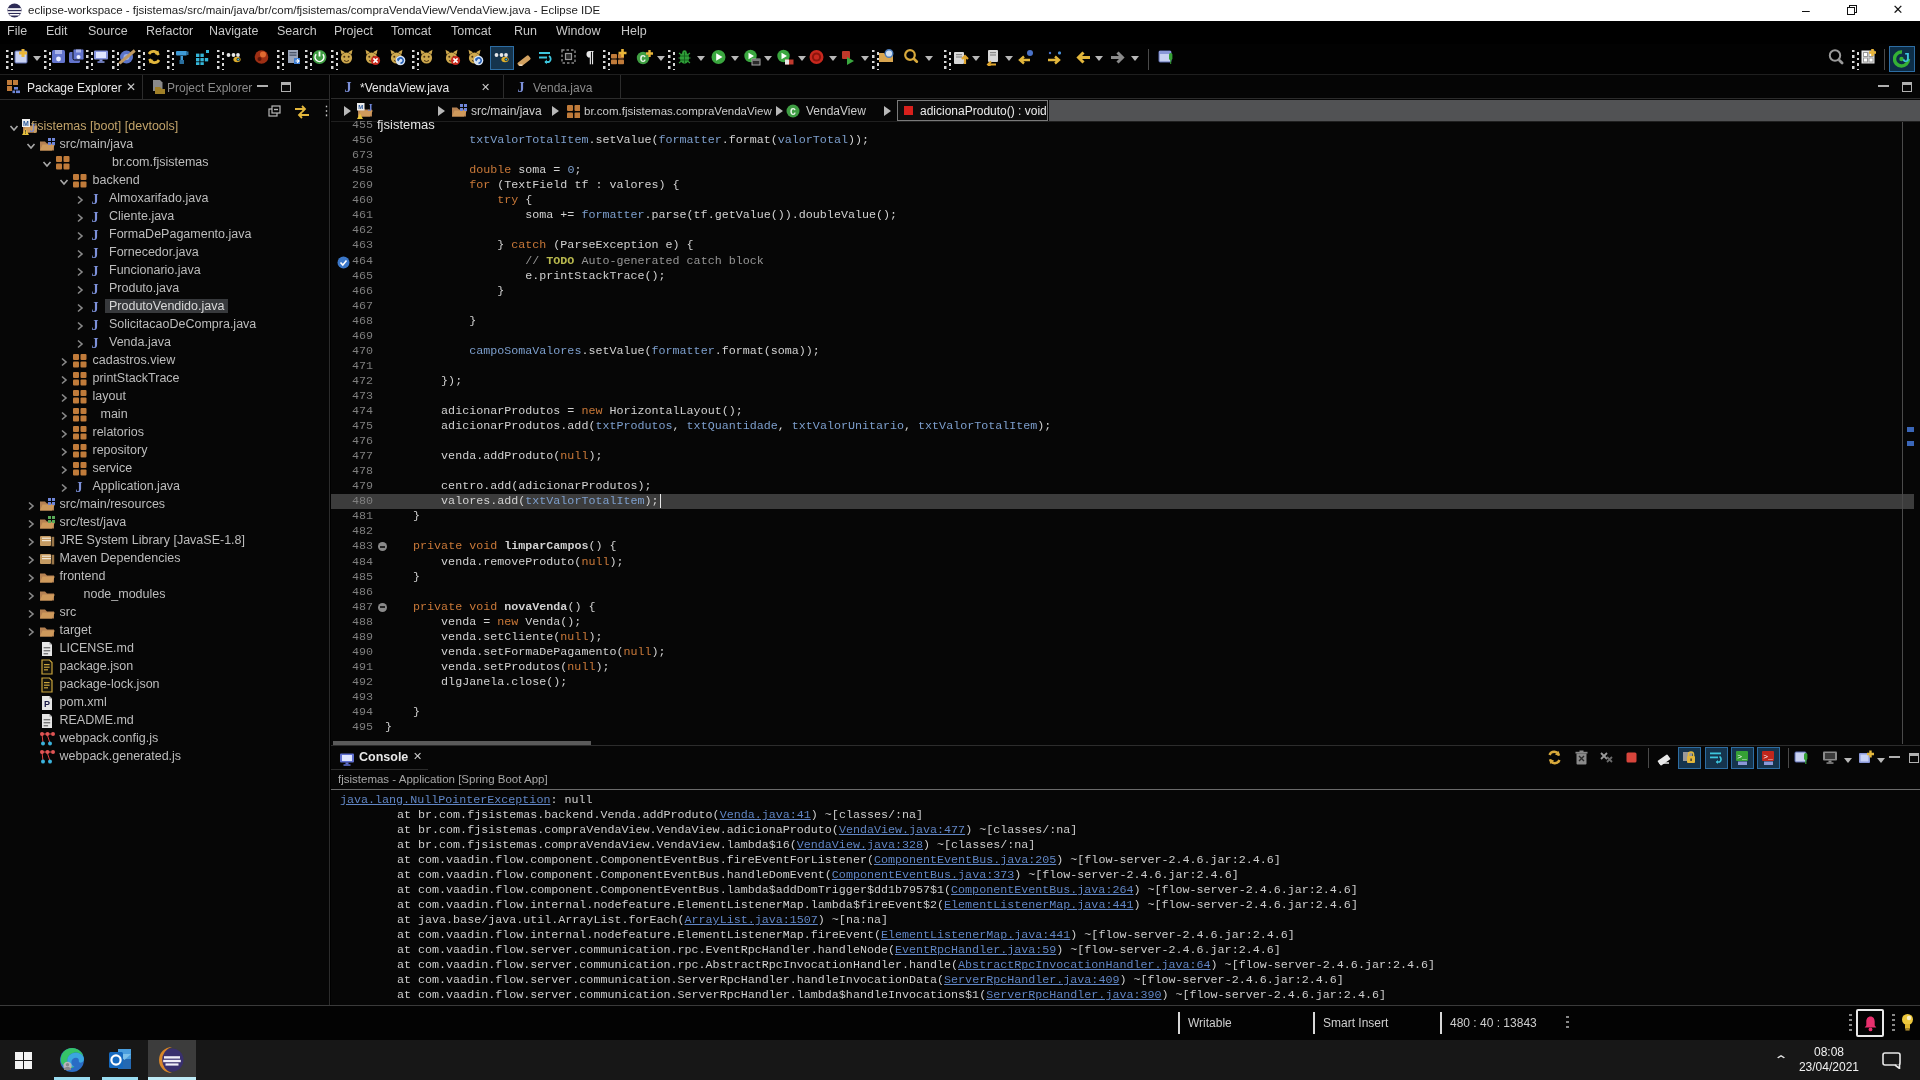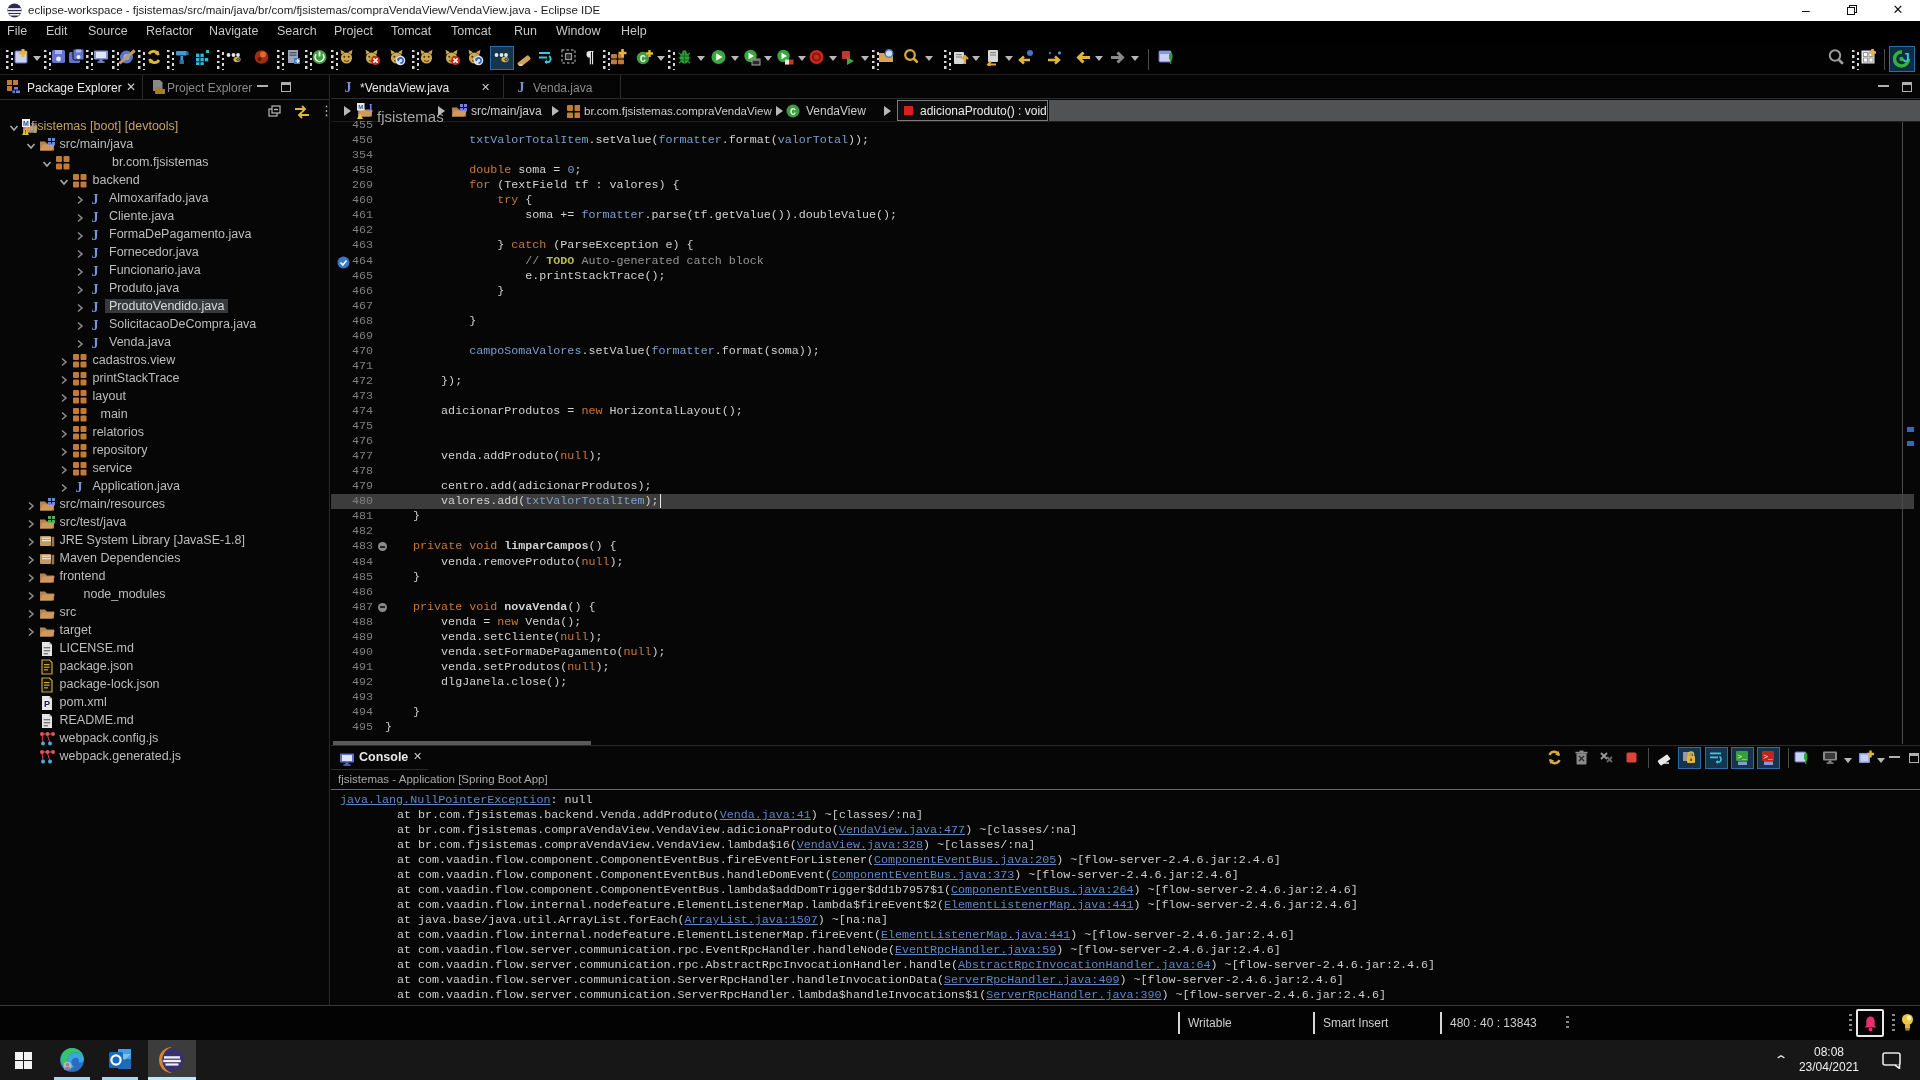--- a/index.html
+++ b/index.html
@@ -856,21 +856,21 @@
 <div class="abs" style="left:718px;top:0;width:871px;height:21px;background:#515254"></div>
 <div class="abs" style="left:13px;top:6px;width:0;height:0;border-top:5px solid transparent;border-bottom:5px solid transparent;border-left:7px solid #b8b8b8"></div>
 <div class="abs" style="left:26px;top:3px"><svg width="16" height="16" viewBox="0 0 16 16" style="">
           <path d="M1 4.5 L6 4.5 L8 6.5 L15 6.5 L15 13.5 L1 13.5 Z" fill="#b58152"></path>
           <path d="M1 13.5 L3.5 7.5 L15.8 7.5 L13 13.5 Z" fill="#cf9a5c"></path>
           <text x="13" y="8" font-family="Liberation Serif" font-size="10" font-weight="bold" fill="#6f86d8" text-anchor="middle">J</text>
           <rect x="0" y="0" width="7.5" height="7.5" fill="#ececec"></rect>
           <text x="3.7" y="6" font-family="Liberation Sans" font-size="6" font-weight="bold" fill="#2b5797" text-anchor="middle">M</text>
           <path d="M0 16 L3 10.5 L6 16 Z" fill="#e8c33c"></path>
         </svg></div>
-<div class="abs" style="left:46px;top:8px;font-size:15px;color:#a3a3a3">fjsistemas</div>
+<div class="abs" style="left:46px;top:17px;font-size:13px;color:#e5e5e5">fjsistemas</div>
 <div class="abs" style="left:107px;top:6px;width:0;height:0;border-top:5px solid transparent;border-bottom:5px solid transparent;border-left:7px solid #b8b8b8"></div>
 <div class="abs" style="left:120px;top:3px"><svg width="16" height="16" viewBox="0 0 16 16" style="">
           <path d="M1 4.5 L6 4.5 L8 6.5 L15 6.5 L15 13.5 L1 13.5 Z" fill="#b58152"></path>
           <path d="M1 13.5 L3.5 7.5 L15.8 7.5 L13 13.5 Z" fill="#cf9a5c"></path>
           <g fill="#6f86d8">
             <rect x="9" y="1" width="3" height="3"></rect>
             <rect x="13" y="1" width="3" height="3"></rect>
             <rect x="9" y="5" width="3" height="3"></rect>
             <rect x="13" y="5" width="3" height="3"></rect>
           </g>
@@ -894,21 +894,21 @@
 <div class="abs" style="left:475px;top:4px;font-size:12px;color:#cccccc">VendaView</div>
 <div class="abs" style="left:553px;top:6px;width:0;height:0;border-top:5px solid transparent;border-bottom:5px solid transparent;border-left:7px solid #b8b8b8"></div>
 <div class="abs" style="left:566px;top:0;width:151px;height:21px;background:#0d0d0d;border:1px solid #7a7a7a"></div>
 <div class="abs" style="left:573px;top:6px;width:9px;height:9px;background:#d8201c"></div>
 <div class="abs" style="left:589px;top:4px;font-size:12px;color:#ececec">adicionaProduto() : void</div>
 </div>
 <div class="abs" style="left:0;top:419.2px;width:1583px;height:15px;background:#3c3c3c"></div>
 <div class="lnum" style="top:43.0px">455</div>
 <div class="lnum" style="top:58.0px">456</div>
 <div class="codeline" style="top:58.0px">&nbsp;&nbsp;&nbsp;&nbsp;&nbsp;&nbsp;&nbsp;&nbsp;&nbsp;&nbsp;&nbsp;&nbsp;<span class="fld">txtValorTotalItem</span>.setValue(<span class="fld">formatter</span>.format(<span class="fld">valorTotal</span>));</div>
-<div class="lnum" style="top:73.1px">354</div>
+<div class="lnum" style="top:73.1px">673</div>
 <div class="lnum" style="top:88.2px">458</div>
 <div class="codeline" style="top:88.2px">&nbsp;&nbsp;&nbsp;&nbsp;&nbsp;&nbsp;&nbsp;&nbsp;&nbsp;&nbsp;&nbsp;&nbsp;<span class="kw">double</span> soma = <span class="num">0</span>;</div>
 <div class="lnum" style="top:103.2px">269</div>
 <div class="codeline" style="top:103.2px">&nbsp;&nbsp;&nbsp;&nbsp;&nbsp;&nbsp;&nbsp;&nbsp;&nbsp;&nbsp;&nbsp;&nbsp;<span class="kw">for</span> (TextField tf : valores) {</div>
 <div class="lnum" style="top:118.2px">460</div>
 <div class="codeline" style="top:118.2px">&nbsp;&nbsp;&nbsp;&nbsp;&nbsp;&nbsp;&nbsp;&nbsp;&nbsp;&nbsp;&nbsp;&nbsp;&nbsp;&nbsp;&nbsp;&nbsp;<span class="kw">try</span> {</div>
 <div class="lnum" style="top:133.3px">461</div>
 <div class="codeline" style="top:133.3px">&nbsp;&nbsp;&nbsp;&nbsp;&nbsp;&nbsp;&nbsp;&nbsp;&nbsp;&nbsp;&nbsp;&nbsp;&nbsp;&nbsp;&nbsp;&nbsp;&nbsp;&nbsp;&nbsp;&nbsp;soma += <span class="fld">formatter</span>.parse(tf.getValue()).doubleValue();</div>
 <div class="lnum" style="top:148.4px">462</div>
 <div class="lnum" style="top:163.4px">463</div>
@@ -925,20 +925,21 @@
 <div class="lnum" style="top:253.7px">469</div>
 <div class="lnum" style="top:268.8px">470</div>
 <div class="codeline" style="top:268.8px">&nbsp;&nbsp;&nbsp;&nbsp;&nbsp;&nbsp;&nbsp;&nbsp;&nbsp;&nbsp;&nbsp;&nbsp;<span class="fld">campoSomaValores</span>.setValue(<span class="fld">formatter</span>.format(soma));</div>
 <div class="lnum" style="top:283.8px">471</div>
 <div class="lnum" style="top:298.9px">472</div>
 <div class="codeline" style="top:298.9px">&nbsp;&nbsp;&nbsp;&nbsp;&nbsp;&nbsp;&nbsp;&nbsp;});</div>
 <div class="lnum" style="top:313.9px">473</div>
 <div class="lnum" style="top:328.9px">474</div>
 <div class="codeline" style="top:328.9px">&nbsp;&nbsp;&nbsp;&nbsp;&nbsp;&nbsp;&nbsp;&nbsp;adicionarProdutos = <span class="kw">new</span> HorizontalLayout();</div>
 <div class="lnum" style="top:344.0px">475</div>
+<div class="codeline" style="top:344.0px">&nbsp;&nbsp;&nbsp;&nbsp;&nbsp;&nbsp;&nbsp;&nbsp;adicionarProdutos.add(<span class="fld">txtProdutos</span>, <span class="fld">txtQuantidade</span>, <span class="fld">txtValorUnitario</span>, <span class="fld">txtValorTotalItem</span>);</div>
 <div class="lnum" style="top:359.1px">476</div>
 <div class="lnum" style="top:374.1px">477</div>
 <div class="codeline" style="top:374.1px">&nbsp;&nbsp;&nbsp;&nbsp;&nbsp;&nbsp;&nbsp;&nbsp;venda.addProduto(<span class="kw">null</span>);</div>
 <div class="lnum" style="top:389.2px">478</div>
 <div class="lnum" style="top:404.2px">479</div>
 <div class="codeline" style="top:404.2px">&nbsp;&nbsp;&nbsp;&nbsp;&nbsp;&nbsp;&nbsp;&nbsp;centro.add(adicionarProdutos);</div>
 <div class="lnum" style="top:419.2px">480</div>
 <div class="codeline" style="top:419.2px">&nbsp;&nbsp;&nbsp;&nbsp;&nbsp;&nbsp;&nbsp;&nbsp;valores.add(<span class="fld">txtValorTotalItem</span>);<span style="border-left:1.5px solid #e8e8e8;margin-left:1px"></span></div>
 <div class="lnum" style="top:434.3px">481</div>
 <div class="codeline" style="top:434.3px">&nbsp;&nbsp;&nbsp;&nbsp;}</div>

